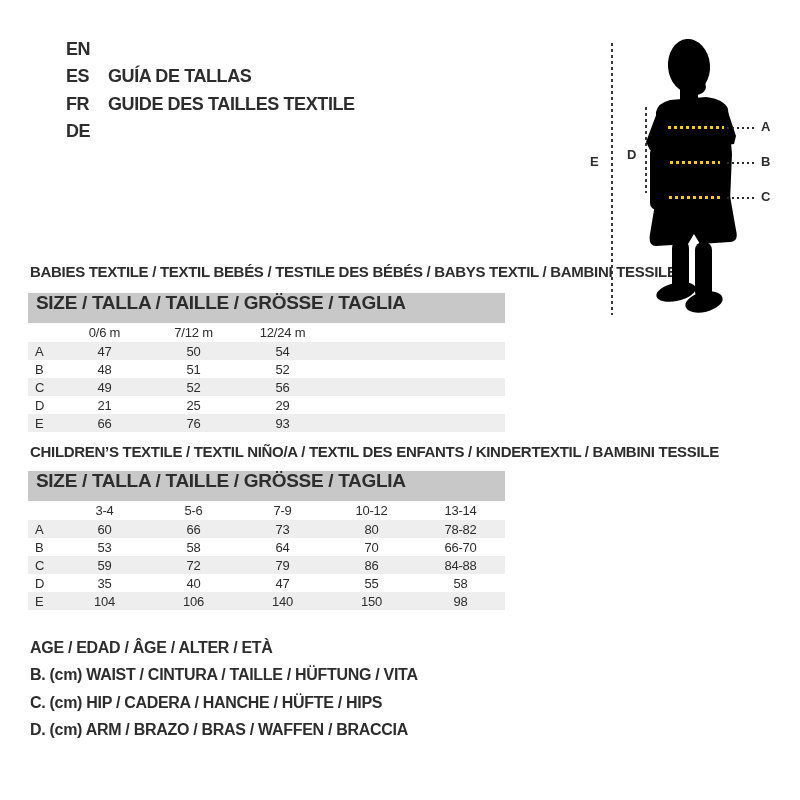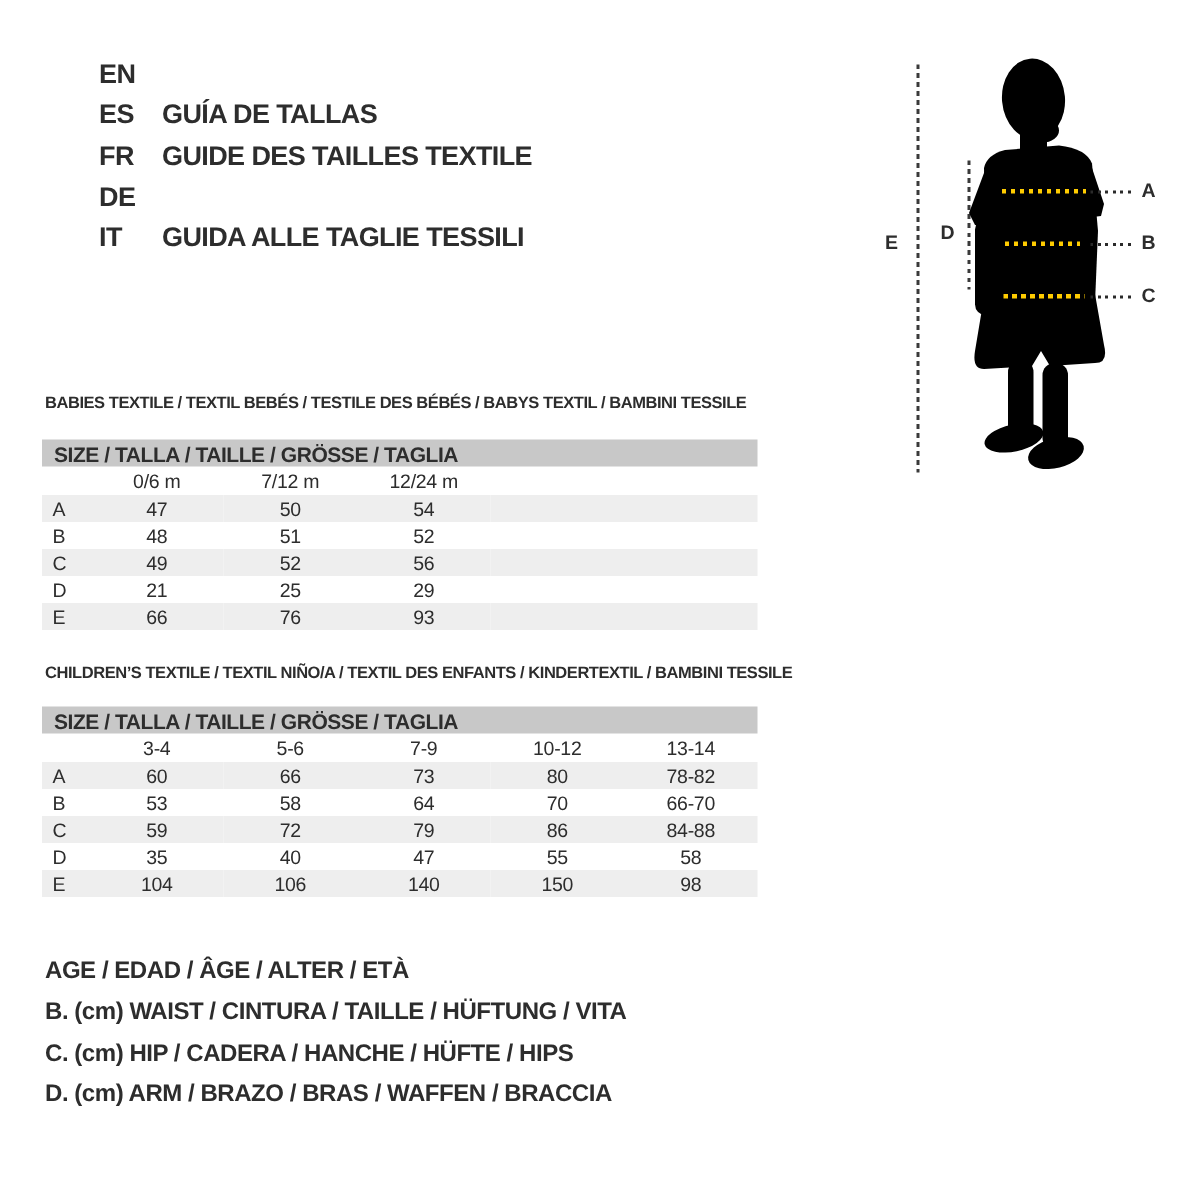--- a/index.html
+++ b/index.html
@@ -14,23 +14,23 @@
   .lang-row{display:flex;line-height:27.3px;font-size:18px;font-weight:700;letter-spacing:-0.4px;margin-left:36px;}
   .lang-code{width:42px;flex:0 0 42px;}
   
   .figure{position:absolute;left:580px;top:20px;width:210px;height:320px;}
   .fig-label{position:absolute;font-size:13px;font-weight:700;}
   .vdots{position:absolute;width:2px;background:repeating-linear-gradient(180deg,#3a3a3a 0 3px,transparent 3px 6px);}
   .ydots{position:absolute;height:3px;z-index:3;background:repeating-linear-gradient(90deg,#ffcc00 0 3px,transparent 3px 6px);}
   .kdots{position:absolute;height:2px;z-index:3;background:repeating-linear-gradient(90deg,#2a2a2a 0 2px,transparent 2px 5px);}
   .sil{position:absolute;left:62px;top:14px;z-index:1;}
   
-  .sec-heading{position:absolute;left:30px;font-size:11px;font-weight:700;letter-spacing:-0.3px;white-space:nowrap;}
+  .sec-heading{position:absolute;left:30px;font-size:15px;font-weight:700;letter-spacing:-0.3px;white-space:nowrap;}
   .size-table-wrap{position:absolute;left:28px;width:477px;}
-  .size-bar{background:#c8c8c8;height:18px;line-height:20px;padding-left:8px;font-size:14px;font-weight:700;letter-spacing:-0.3px;}
+  .size-bar{background:#c8c8c8;height:30px;line-height:20px;padding-left:8px;font-size:19px;font-weight:700;letter-spacing:-0.3px;}
   table.size-table{width:477px;border-collapse:collapse;table-layout:fixed;font-size:13px;}
   table.size-table td,table.size-table th{height:18px;padding:0;text-align:center;font-weight:400;vertical-align:middle;}
   table.size-table .rowlabel{text-align:left;padding-left:7px;}
   table.size-table tr.stripe{background:#eeeeee;}
   table.size-table tr.colhead th{height:19px;}
   
   .legend{position:absolute;left:30px;top:634px;font-size:16px;font-weight:700;letter-spacing:-0.3px;}
   .legend div{line-height:27.3px;white-space:nowrap;}
 </style>
 </head>
@@ -43,24 +43,20 @@
   <div class="lang-row">
     <span class="lang-code">ES</span>
     <span class="lang-title">GUÍA DE TALLAS</span>
   </div>
   <div class="lang-row">
     <span class="lang-code">FR</span>
     <span class="lang-title">GUIDE DES TAILLES TEXTILE</span>
   </div>
   <div class="lang-row">
     <span class="lang-code">DE</span>
-  </div>
-  <div class="lang-row">
-    <span class="lang-code">IT</span>
-    <span class="lang-title">GUIDA ALLE TAGLIE TESSILI</span>
   </div>
 </div>
 
 <div class="figure">
 
   <span class="fig-label" style="left:10px;top:134px;">E</span>
   <div class="vdots" style="left:31px;top:23px;height:272px;"></div>
 
   <span class="fig-label" style="left:47px;top:127px;">D</span>
   <div class="vdots" style="left:65px;top:87px;height:86px;"></div>

